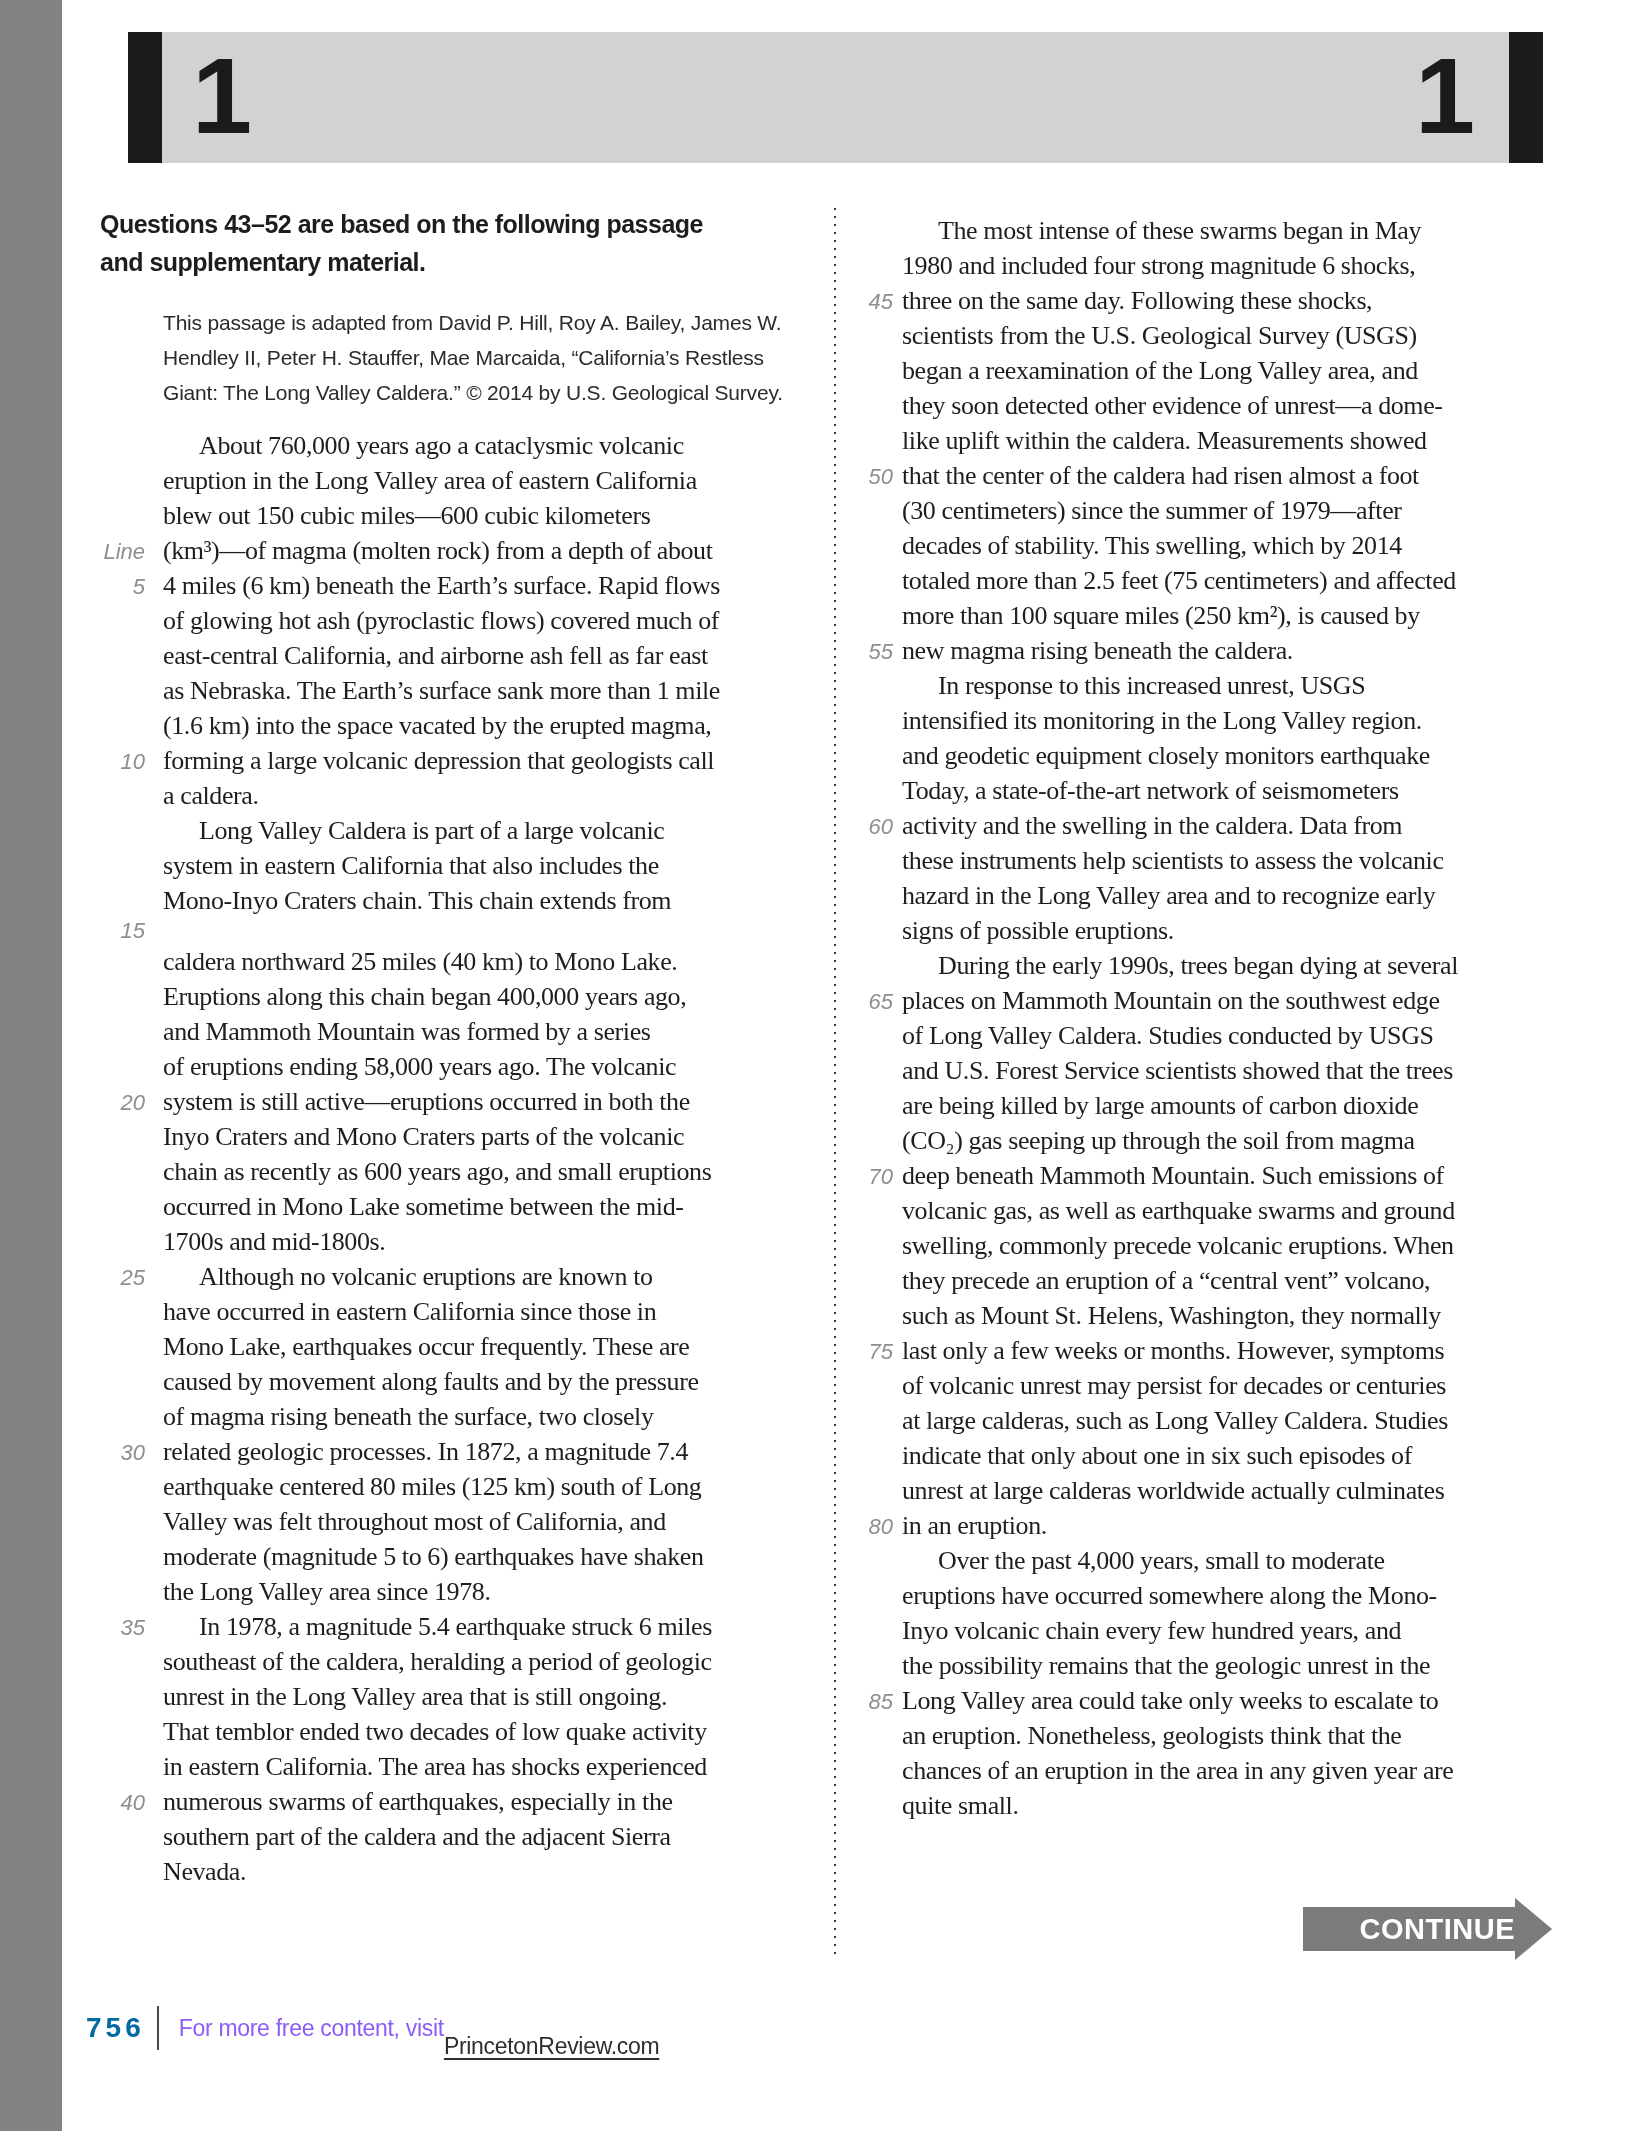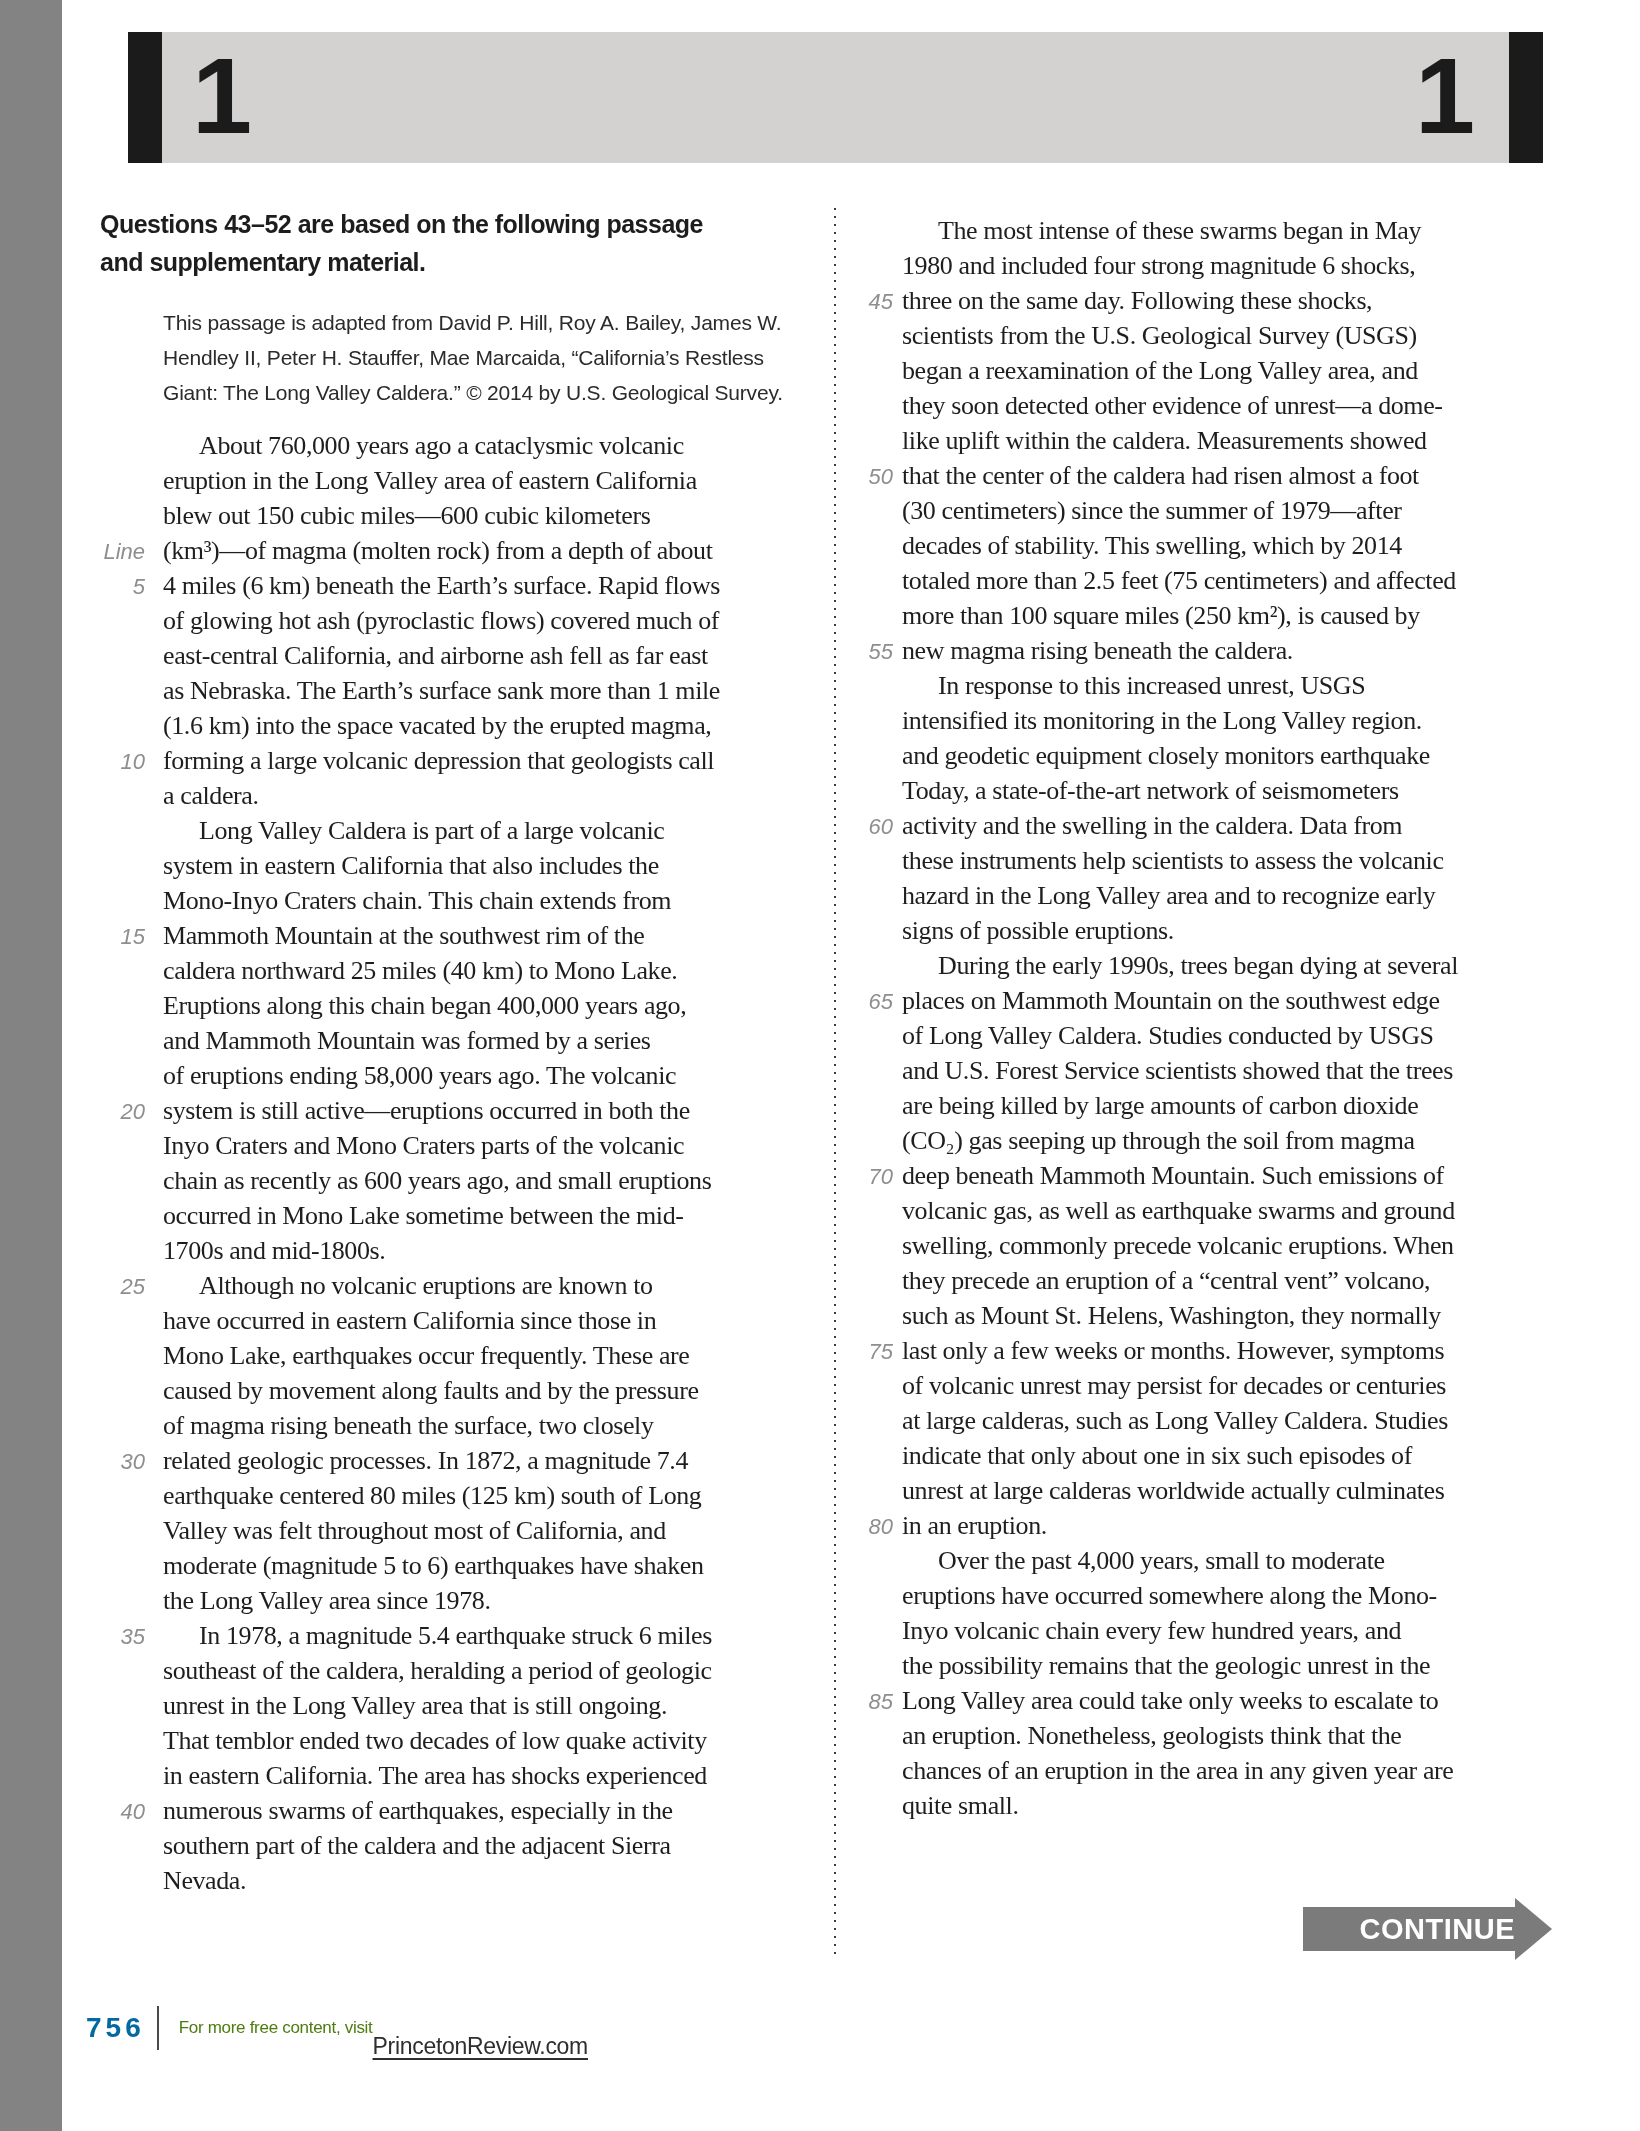--- a/index.html
+++ b/index.html
@@ -73,22 +73,22 @@
   }
 
   
   .footer { position:absolute; left:86px; top:2004px; display:flex; align-items:center; height:48px; }
   .footer .pgnum {
     font-family:"Liberation Sans", sans-serif; font-weight:bold;
     font-size:28px; letter-spacing:4px; color:#0369a1;
   }
   .footer .fdiv { width:2px; height:44px; background:#4a4a4a; margin:0 20px 0 12px; }
   .footer .ftext {
-    font-family:"Liberation Sans", sans-serif; font-size:17px;
-    letter-spacing:-0.3px; color:#4d7c0f;
+    font-family:"Liberation Sans", sans-serif; font-size:23px;
+    letter-spacing:-0.3px; color:#8b5cf6;
   }
   .footer .flink {
     font-family:"Liberation Sans", sans-serif; font-size:23px;
     letter-spacing:-0.3px; color:#2e2e2e;
     text-decoration:underline; text-underline-offset:4px; cursor:pointer;margin-top:36px;
   }
 </style>
 </head>
 <body>
 
@@ -173,21 +173,20 @@
           <span class="ltext">system in eastern California that also includes the</span>
         </div>
 
         <div class="pline">
           <span class="lnum"></span>
           <span class="ltext">Mono-Inyo Craters chain. This chain extends from</span>
         </div>
 
         <div class="pline">
           <span class="lnum">15</span>
-          <span class="ltext">Mammoth Mountain at the southwest rim of the</span>
         </div>
 
         <div class="pline">
           <span class="lnum"></span>
           <span class="ltext">caldera northward 25 miles (40 km) to Mono Lake.</span>
         </div>
 
         <div class="pline">
           <span class="lnum"></span>
           <span class="ltext">Eruptions along this chain began 400,000 years ago,</span>

